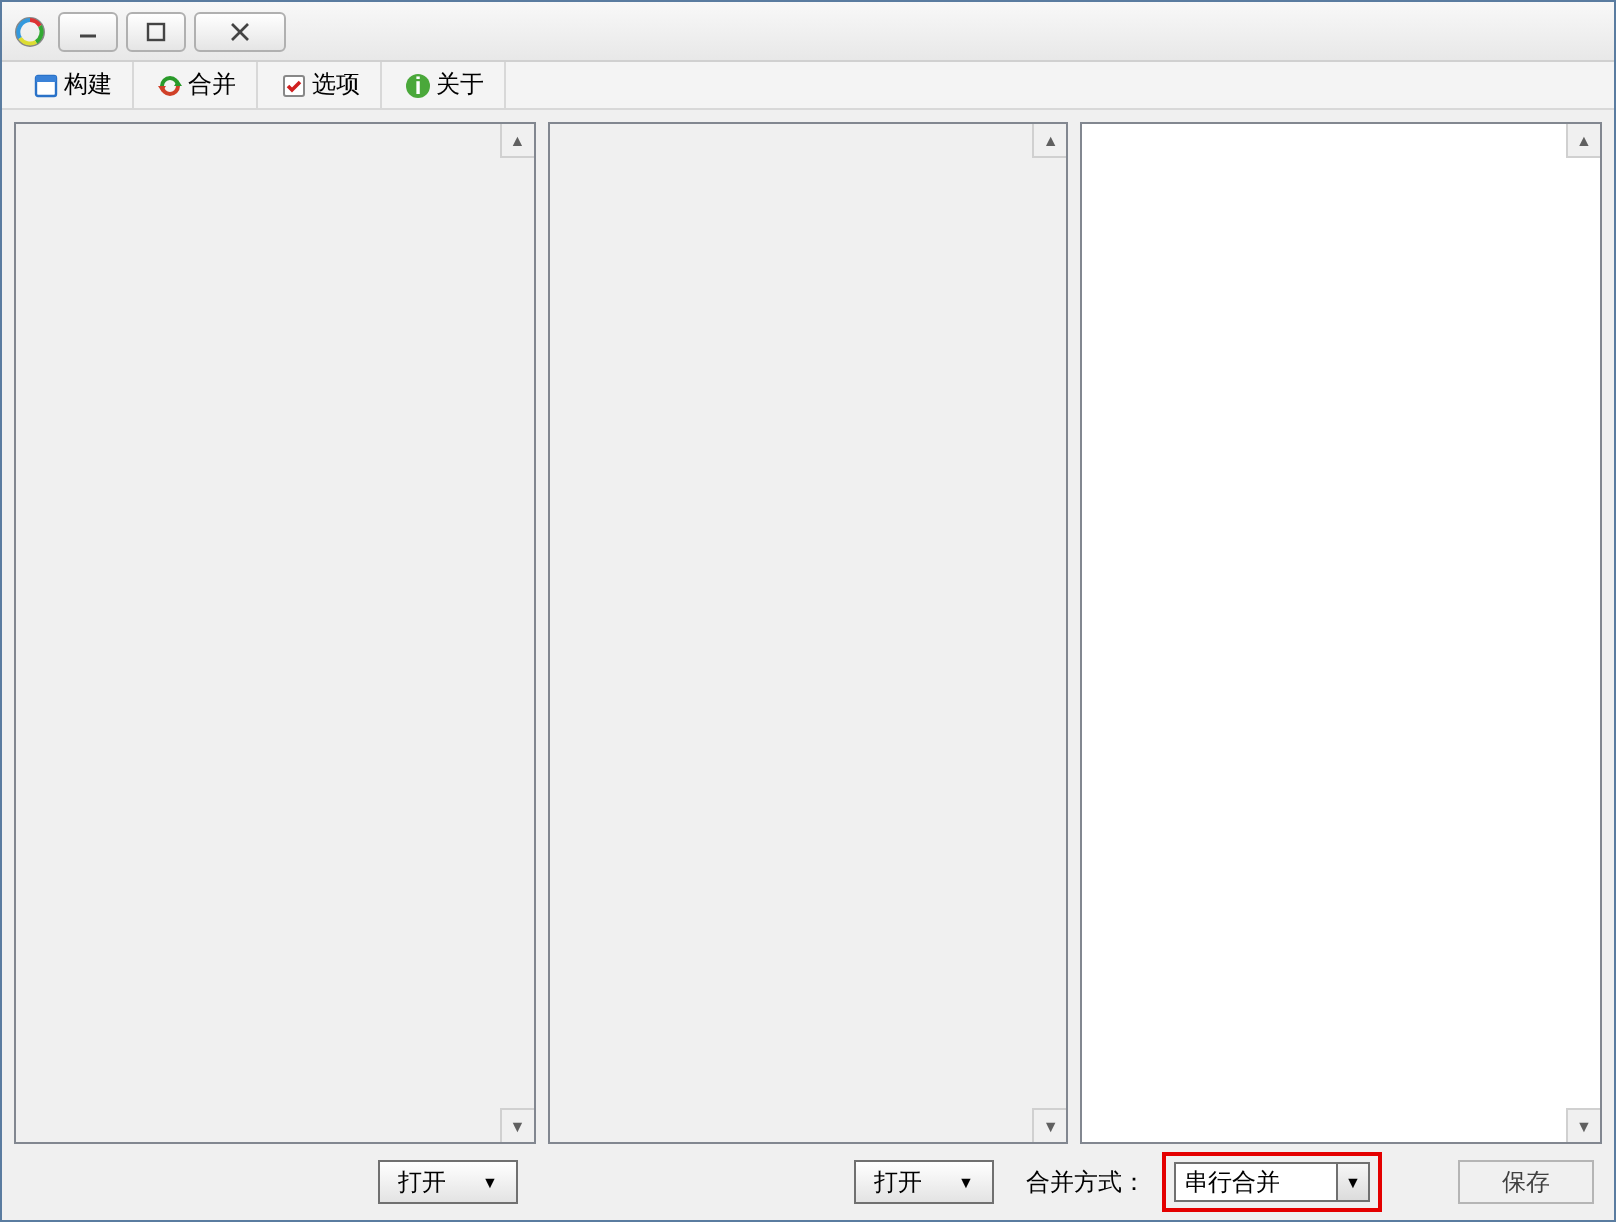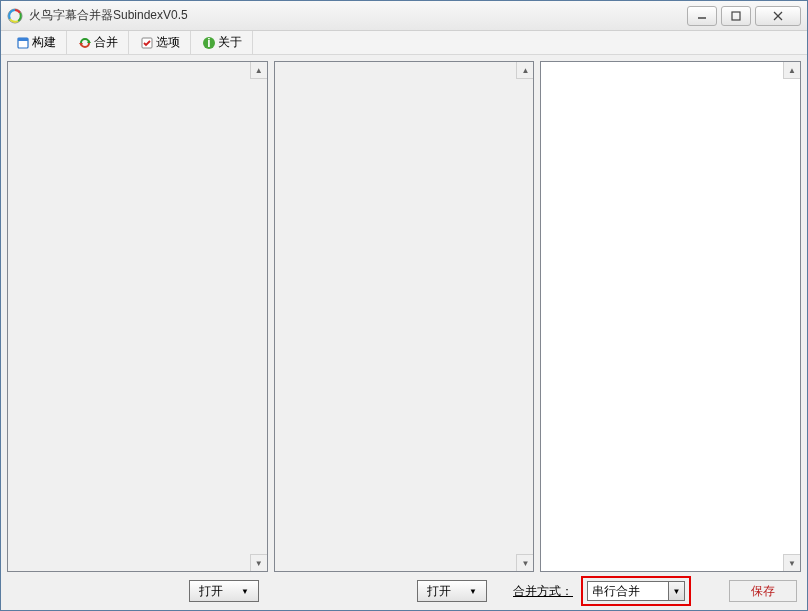--- a/index.html
+++ b/index.html
@@ -108,41 +108,40 @@
     .combo .combo-caret {
       position: absolute; right: 0; top: 0; bottom: 0; width: 16px;
       border-left: 1px solid #707070;
       background: linear-gradient(to bottom, #f6f6f6, #dcdcdc);
       display: flex; align-items: center; justify-content: center;
       font-size: 8px;
     }
     .save-btn {
       width: 68px; height: 22px;
       border: 1px solid #b5b5b5;
-      background: #f0f0f0; color: #b91c1c;
+      background: #f0f0f0; color: #404040;
       display: flex; align-items: center; justify-content: center;
       margin-left: 30px;
     }
   </style>
 </head>
 <body>
 
 <div class="window">
 
   <div class="titlebar">
     <span class="titlebar-icon">
       <svg width="16" height="16" viewBox="0 0 16 16">
         <circle cx="8" cy="8" r="7" fill="none" stroke="#888" stroke-width="1"></circle>
         <path d="M8 2 A6 6 0 0 1 13 5" fill="none" stroke="#d33" stroke-width="2"></path>
         <path d="M13 5 A6 6 0 0 1 11 13" fill="none" stroke="#3a3" stroke-width="2"></path>
         <path d="M11 13 A6 6 0 0 1 3 11" fill="none" stroke="#dd3" stroke-width="2"></path>
         <path d="M3 11 A6 6 0 0 1 8 2" fill="none" stroke="#39d" stroke-width="2"></path>
       </svg>
     </span>
-    <span class="titlebar-text">火鸟字幕合并器SubindexV0.5</span>
     <div class="win-controls">
       <div class="win-btn">
         <svg width="10" height="10" viewBox="0 0 10 10">
             <line x1="1" y1="7" x2="9" y2="7" stroke="#444" stroke-width="1.5"></line>
           </svg>
       </div>
       <div class="win-btn">
         <svg width="10" height="10" viewBox="0 0 10 10">
             <rect x="1" y="1" width="8" height="8" fill="none" stroke="#444" stroke-width="1.2"></rect>
           </svg>
@@ -219,21 +218,21 @@
     <div class="spacer1"></div>
     <div class="open-btn">
       <span>打开</span>
       <span class="caret">▼</span>
     </div>
     <div class="spacer2"></div>
     <div class="open-btn">
       <span>打开</span>
       <span class="caret">▼</span>
     </div>
-    <span class="label-merge" style="margin-left:18px;text-decoration:underline;">合并方式：</span>
+    <span class="label-merge" style="margin-left:8px;">合并方式：</span>
     <div class="red-highlight">
       <div class="combo">
         <span>串行合并</span>
         <span class="combo-caret">▼</span>
       </div>
     </div>
     <div class="save-btn">
       <span>保存</span>
     </div>
   </div>

